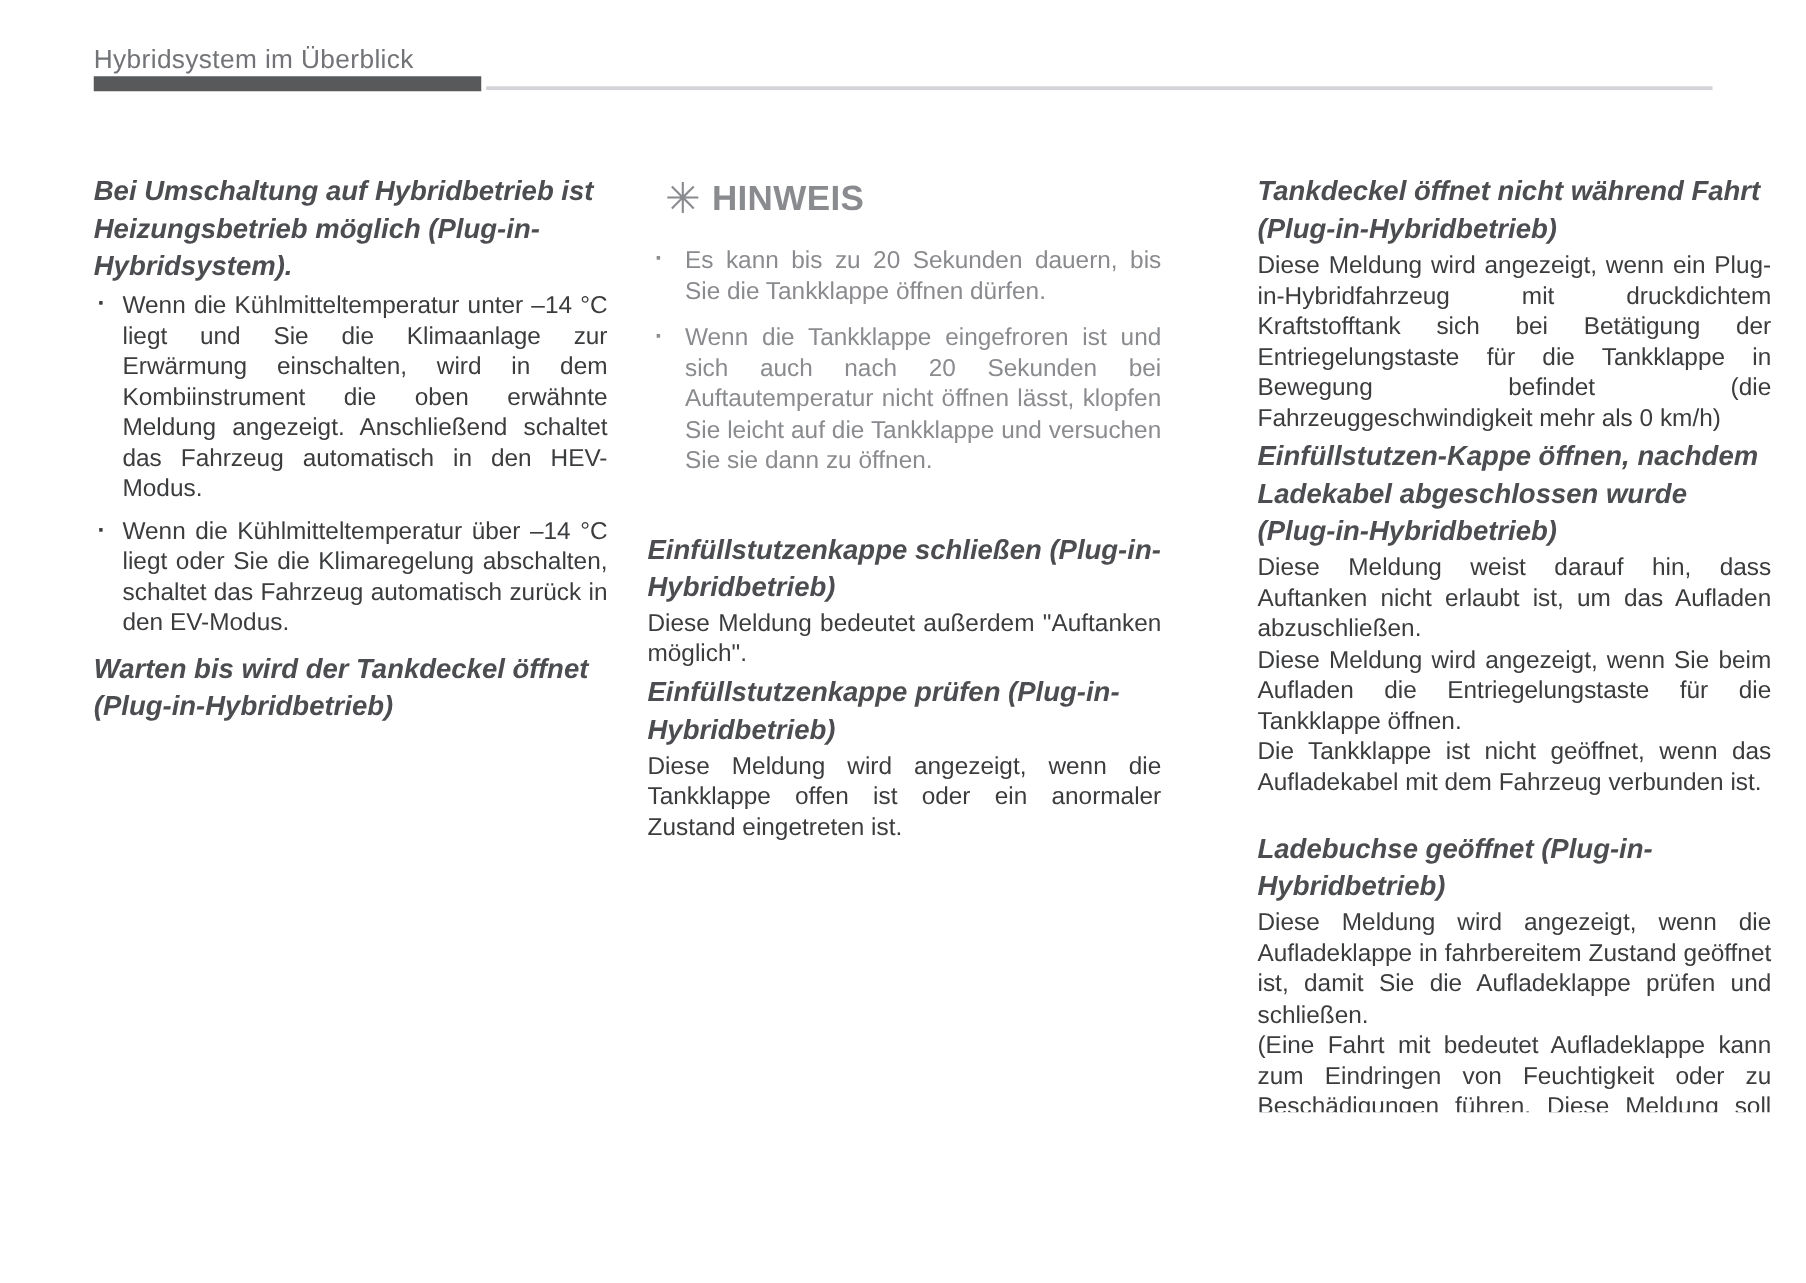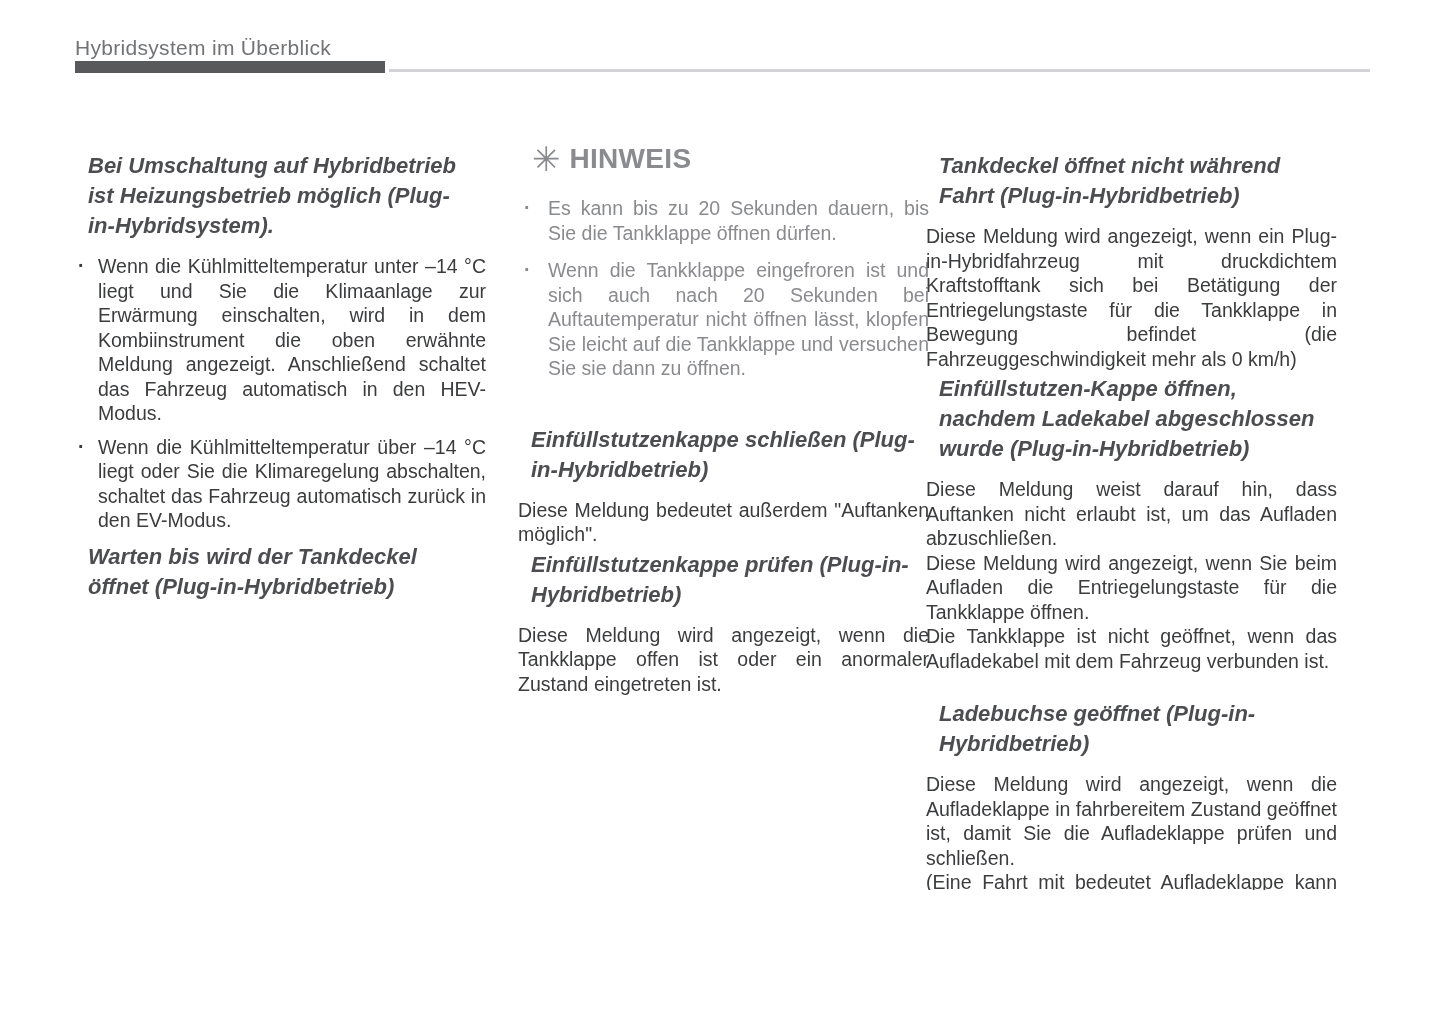--- a/index.html
+++ b/index.html
@@ -23,24 +23,24 @@
   }
   .header-rule {
     position:absolute; left:389px; top:69px;
     width:981px; height:3px; background:#d4d4d8;
   }
 
   
   .col { position:absolute; top:138px; width:411px; }
   .col-1 { left:75px; }
   .col-2 { left:518px; }
-  .col-3 { left:926px; }
+  .col-3 { left:1006px; }
 
   .sec-heading {
-    margin:13px; padding:0;
+    margin:0; padding:0;
     font-size:22px; line-height:30px;
     font-weight:bold; font-style:italic;
     color:#4c4d50;
   }
   .sec-heading.tight { margin-top:3px; }
   .sec-heading.gap-top { margin-top:26px; }
   .sec-heading.big-gap-top { margin-top:44px; }
 
   .body-p {
     margin:0; padding:0;

